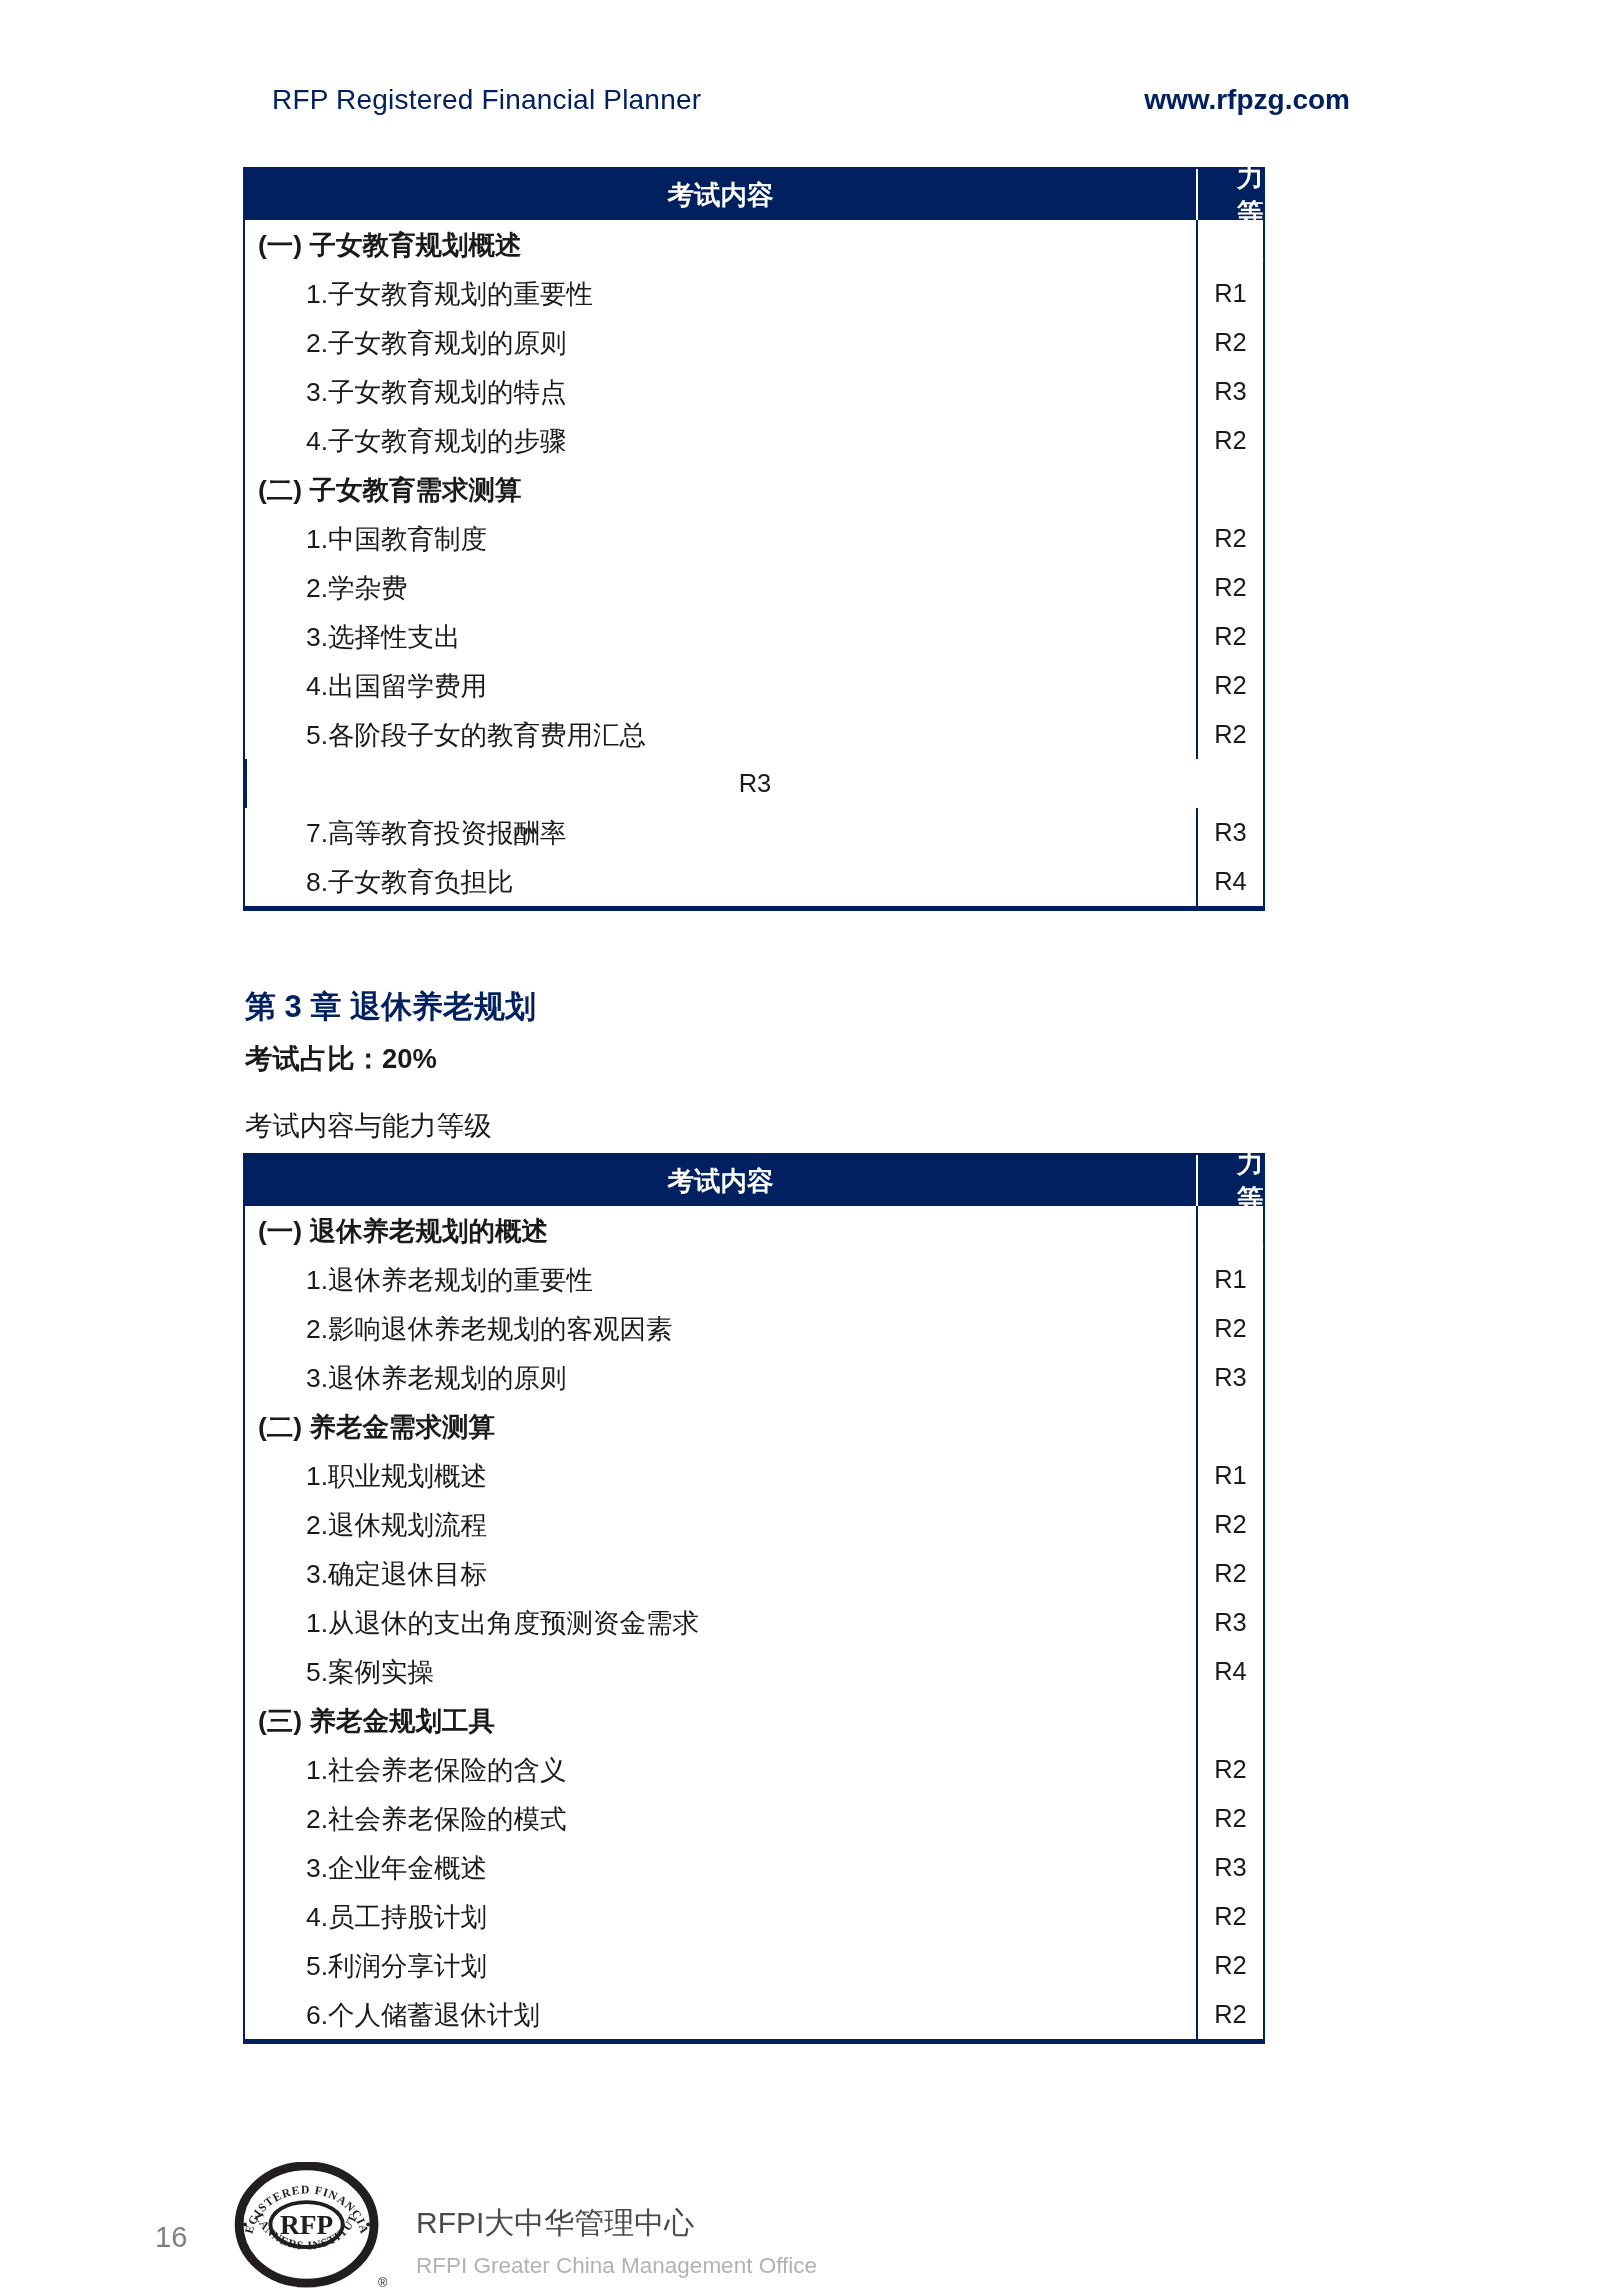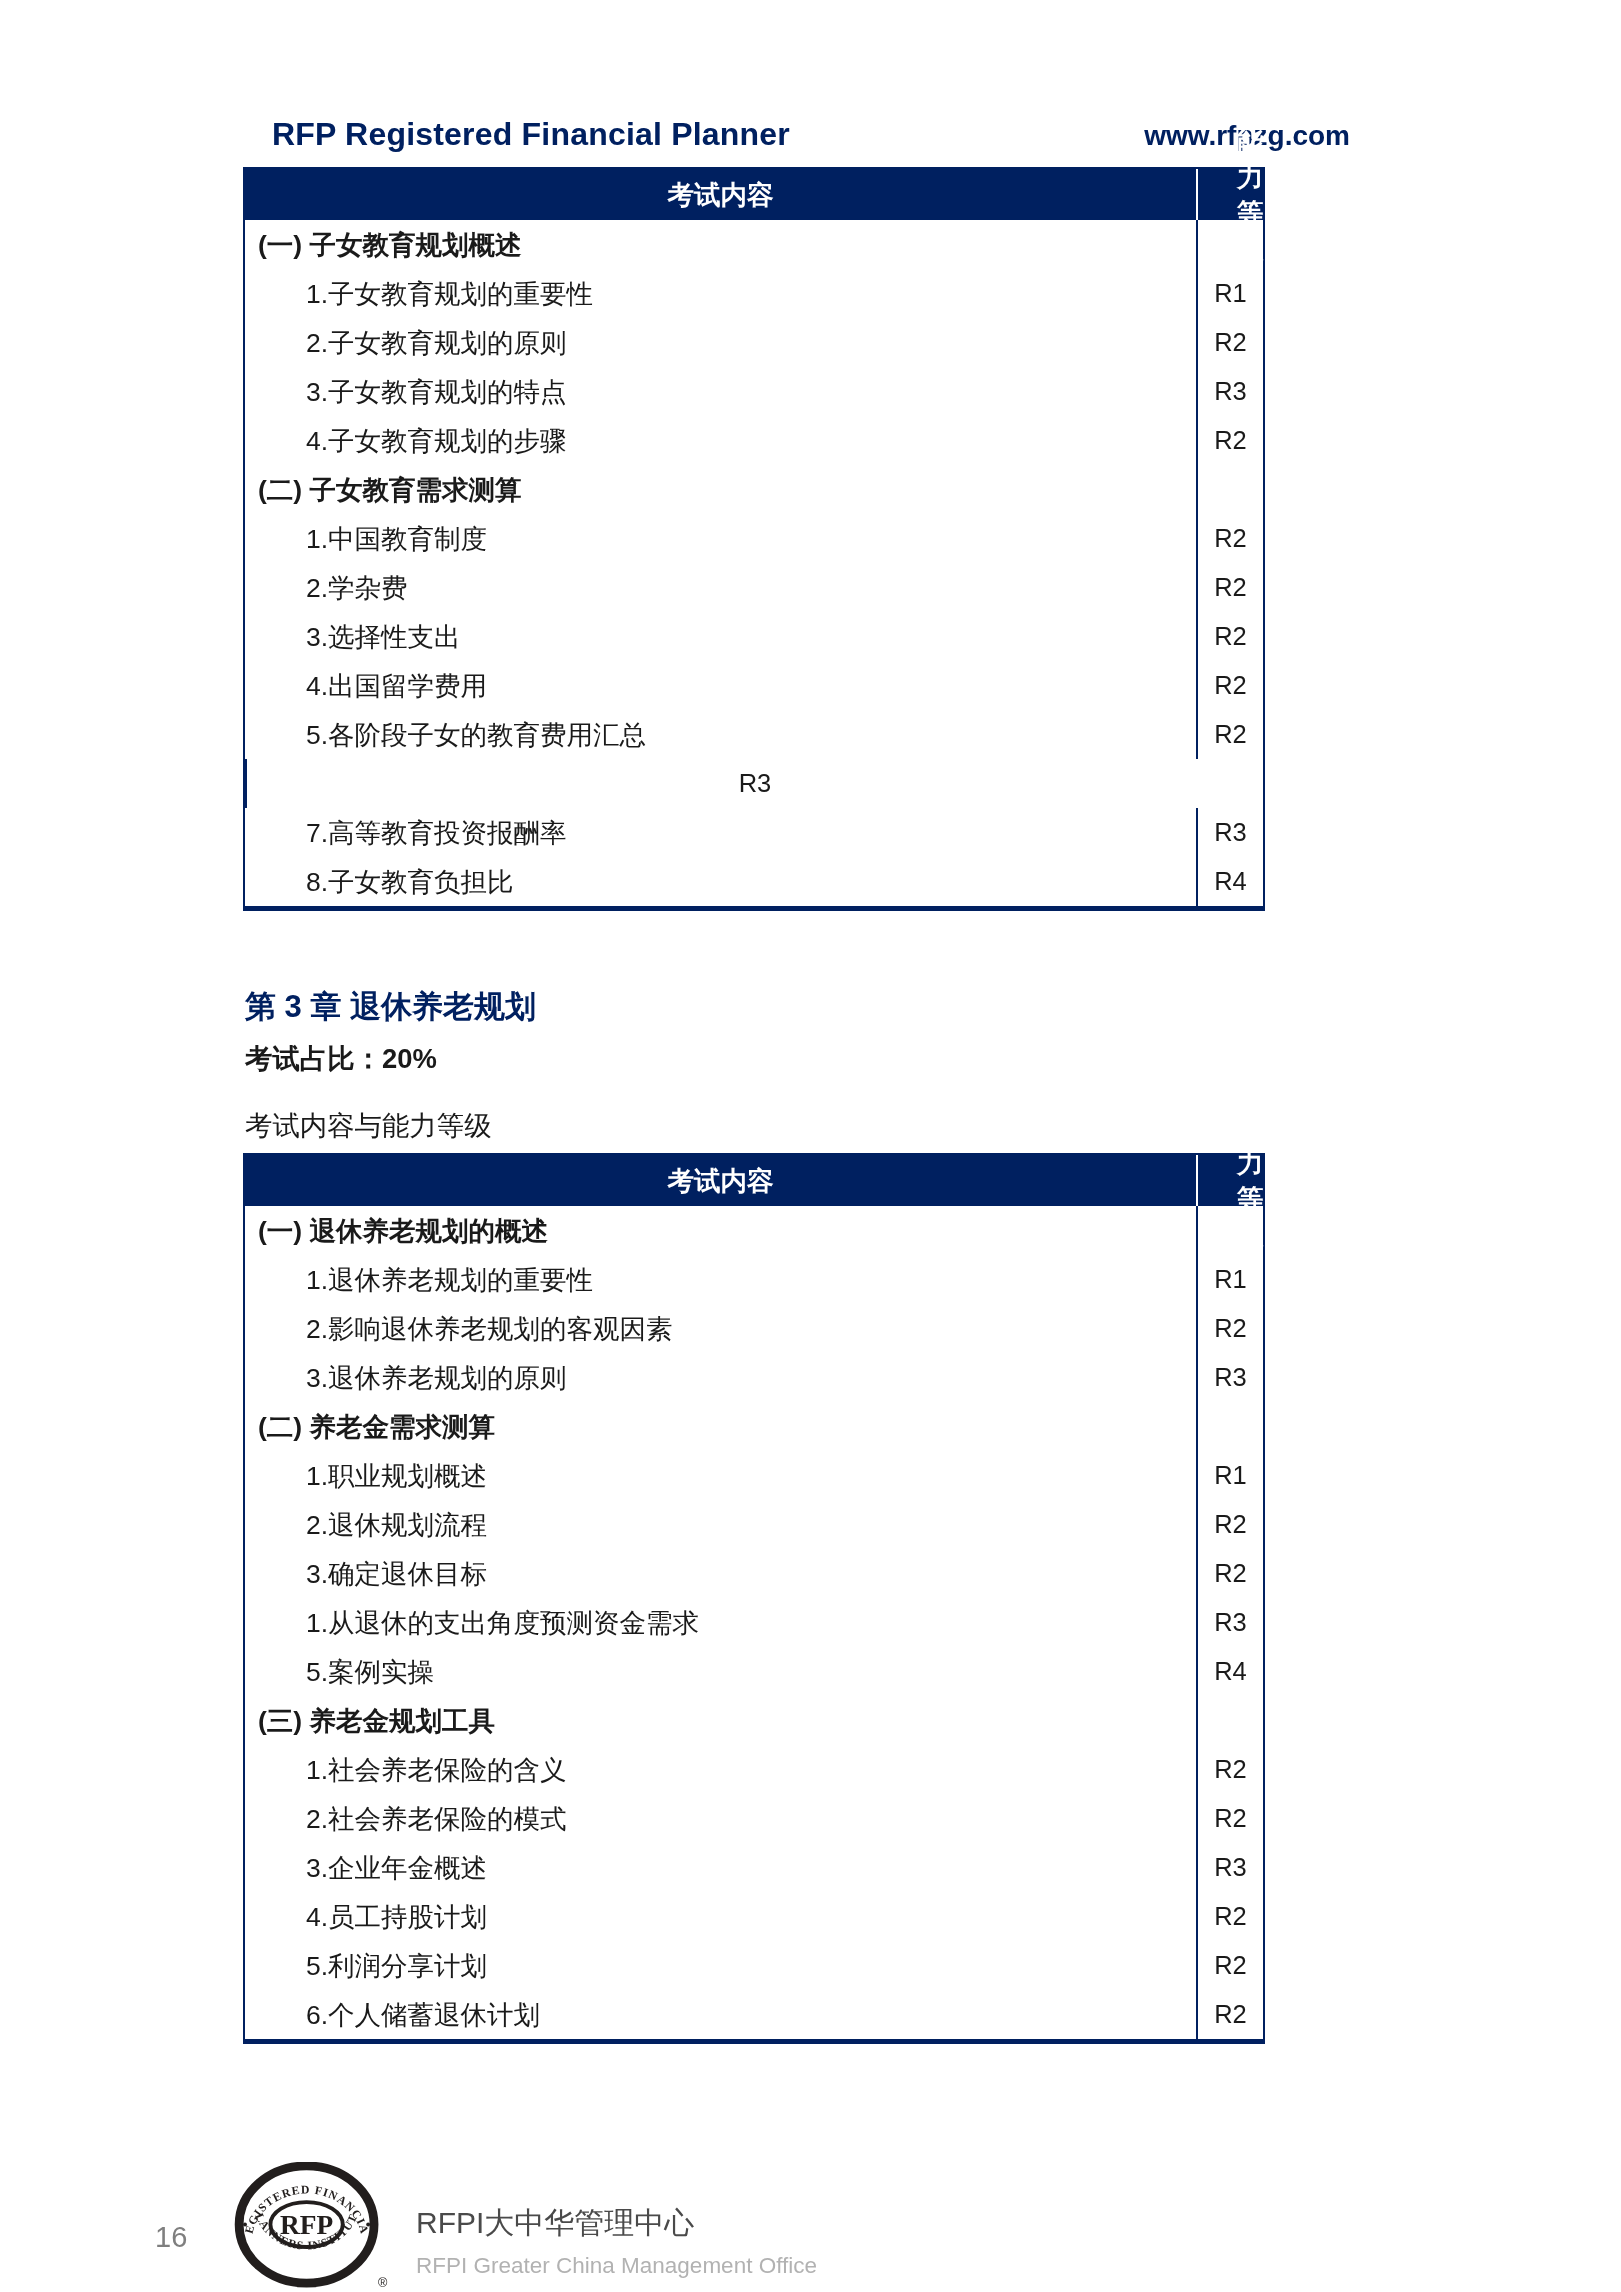--- a/index.html
+++ b/index.html
@@ -16,23 +16,22 @@
   }
 
   
   .page-header{
     position:absolute;
     top:84px;left:272px;width:1078px;
     display:flex;justify-content:space-between;align-items:baseline;
   }
   .brand{
     color:var(--navy);
-    font-size:32px;font-weight:bold;
+    font-size:28px;font-weight:normal;
     letter-spacing:0.2px;
-    margin-top:32px;
   }
   .website{
     color:var(--navy);
     font-size:28px;font-weight:bold;
   }
 
   
   .exam-table{
     position:absolute;
     left:243px;width:1022px;

